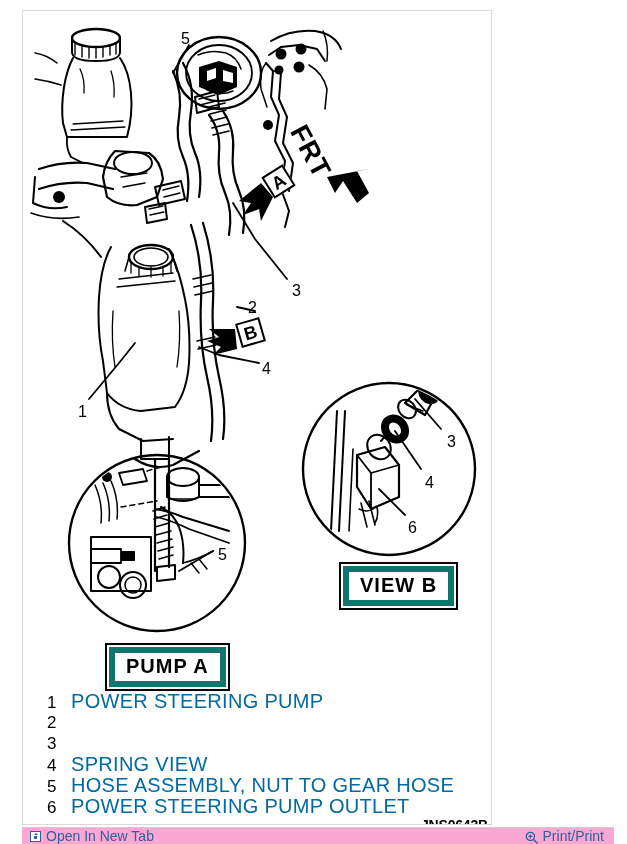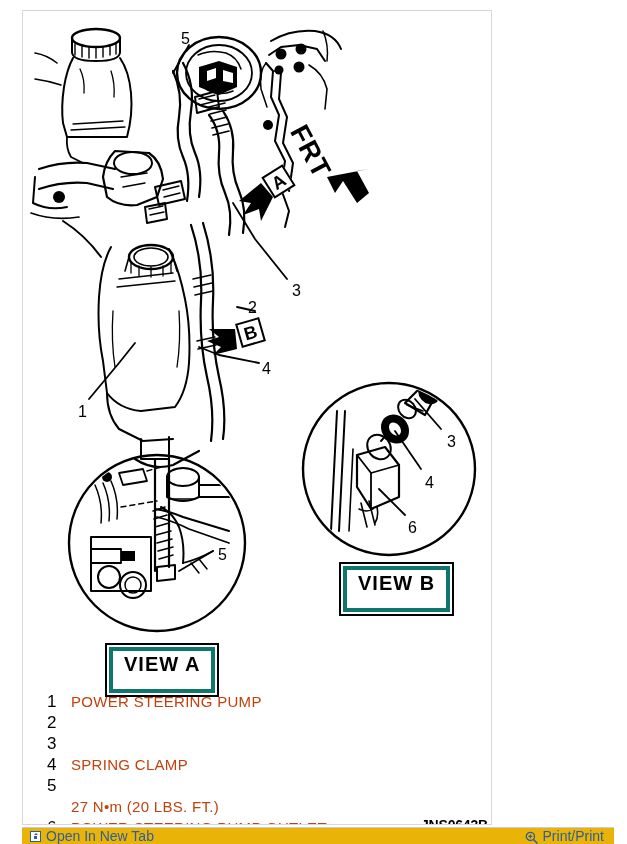--- a/index.html
+++ b/index.html
@@ -61,22 +61,22 @@
   #letter-box-b{left:215px;top:309px;transform:rotate(-16deg);}
 
   
   .view-label{
     position:absolute;
     border:2px solid #000;
     background:#fff;
     padding:2px;
   }
   .view-label .inner{
-    border:4px solid #0f766e;
-    padding:3px 11px 14px 11px;
+    border:6px solid #0f766e;
+    padding:3px 11px 4px 11px;
     font-family:"Liberation Sans",sans-serif;
     font-size:20px;font-weight:bold;color:#000;
     letter-spacing:1px;line-height:1.05;
     white-space:nowrap;
   }
   #view-a-label{left:82px;top:632px;}
   #view-b-label{left:316px;top:551px;}
 
   
   #legend{
@@ -87,39 +87,39 @@
     height:21px;
   }
   .legend-num{
     width:24px;flex:0 0 24px;
     font-family:"Liberation Sans",sans-serif;
     font-size:17px;color:#000;line-height:21px;
     text-align:left;
   }
   .legend-text{
     font-family:"Liberation Sans",sans-serif;
-    font-size:15px;color:#c2410c;line-height:21px;
+    font-size:20px;color:#0369a1;line-height:21px;
     letter-spacing:.3px;white-space:nowrap;
   }
   .legend-text.indented{padding-left:0;}
   .legend-row.sub .legend-num{visibility:hidden;}
 
   
   #drawing-id{
     position:absolute;left:398px;top:806px;
     font-family:"Liberation Sans",sans-serif;
     font-size:14px;font-weight:bold;color:#000;
     letter-spacing:-.2px;
   }
 
   
   #bottom-toolbar{
     position:absolute;left:22px;top:827px;
     width:592px;height:17px;
-    background:#eab308;
+    background:#f9a8d4;
     border-top:1px solid #c9ccd4;
     box-sizing:border-box;
     display:flex;align-items:center;
     justify-content:space-between;
     padding:0 10px 0 8px;
     overflow:hidden;
   }
   .toolbar-item{
     display:flex;align-items:center;gap:5px;
     cursor:pointer;
@@ -342,21 +342,21 @@
   <div class="letter-box" id="letter-box-b">B</div>
 
   <div class="callout" style="left:158px;top:20px;">5</div>
   <div class="callout" style="left:269px;top:272px;">3</div>
   <div class="callout" style="left:225px;top:289px;">2</div>
   <div class="callout" style="left:239px;top:350px;">4</div>
   <div class="callout" style="left:55px;top:393px;">1</div>
 
   <div class="callout" style="left:195px;top:536px;">5</div>
   <div class="view-label" id="view-a-label">
-    <div class="inner">VIEW A</div>
+    <div class="inner">PUMP A</div>
   </div>
 
   <div class="callout" style="left:424px;top:423px;">3</div>
   <div class="callout" style="left:402px;top:464px;">4</div>
   <div class="callout" style="left:385px;top:509px;">6</div>
   <div class="view-label" id="view-b-label">
     <div class="inner">VIEW B</div>
   </div>
 
   <div id="legend">
@@ -365,28 +365,25 @@
       <span class="legend-text">POWER STEERING PUMP</span>
     </div>
     <div class="legend-row">
       <span class="legend-num">2</span>
     </div>
     <div class="legend-row">
       <span class="legend-num">3</span>
     </div>
     <div class="legend-row">
       <span class="legend-num">4</span>
-      <span class="legend-text">SPRING CLAMP</span>
+      <span class="legend-text">SPRING VIEW</span>
     </div>
     <div class="legend-row">
       <span class="legend-num">5</span>
-    </div>
-    <div class="legend-row sub">
-      <span class="legend-num"></span>
-      <span class="legend-text indented">27 N•m (20 LBS. FT.)</span>
+      <span class="legend-text">HOSE ASSEMBLY, NUT TO GEAR HOSE</span>
     </div>
     <div class="legend-row">
       <span class="legend-num">6</span>
       <span class="legend-text">POWER STEERING PUMP OUTLET</span>
     </div>
   </div>
 
   <div id="drawing-id">JNS0643B</div>
 
 </div>

